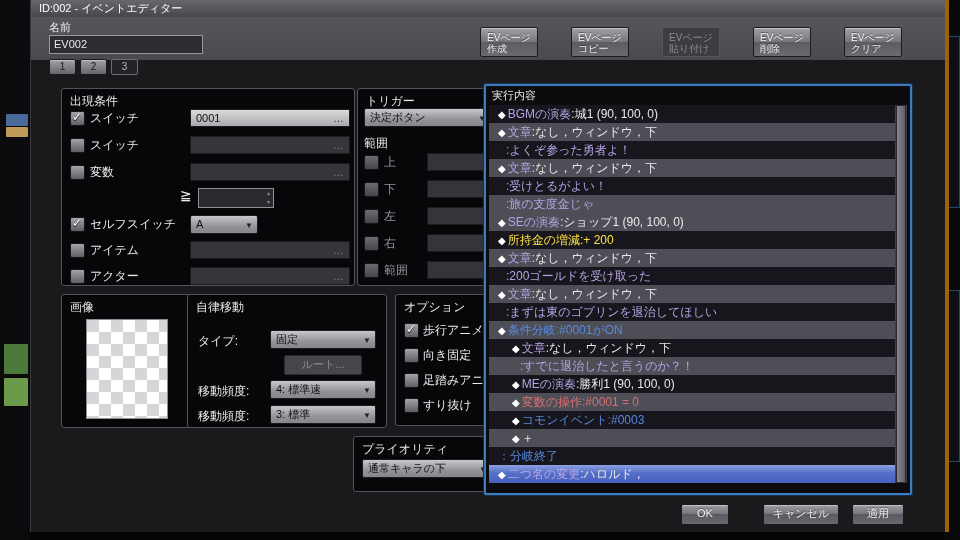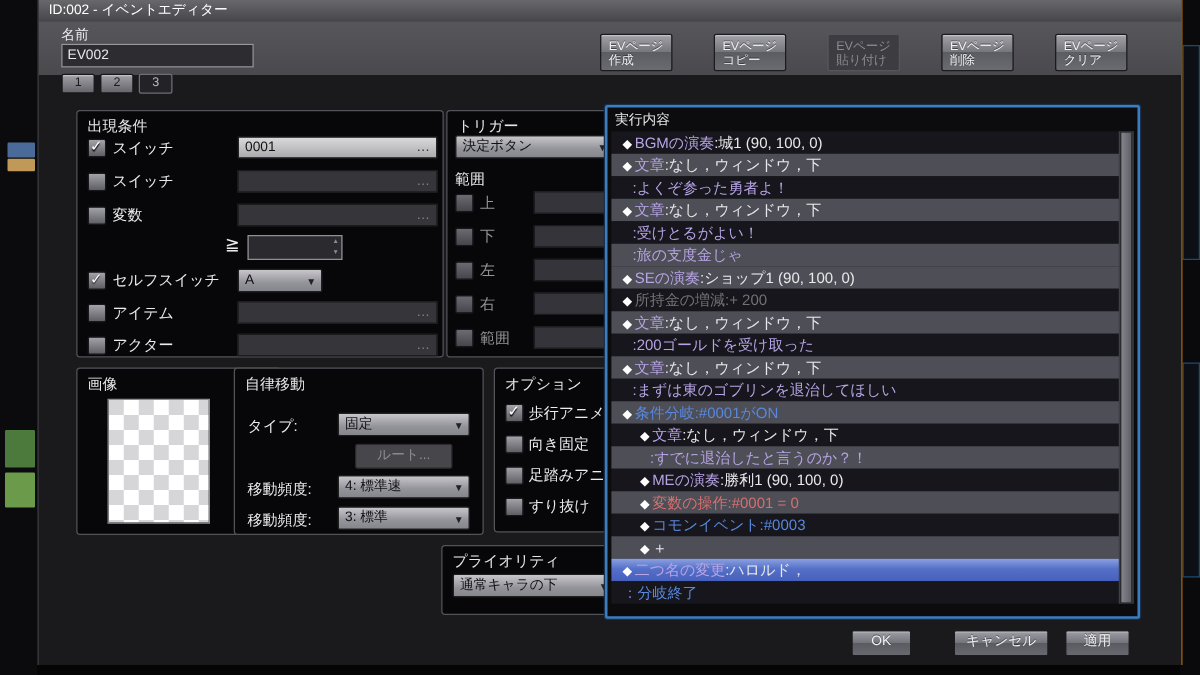--- a/index.html
+++ b/index.html
@@ -5,21 +5,21 @@
   html,body{margin:0;padding:0;background:#070708;width:960px;height:540px;overflow:hidden;
     font-family:"Liberation Sans","DejaVu Sans",sans-serif;-webkit-font-smoothing:antialiased;}
   .abs{position:absolute;}
   
   #bgleft{left:0;top:0;width:30px;height:540px;background:#0b0b0d;}
   .bgbit{position:absolute;border-radius:1px;}
   #bgright{left:944px;top:0;width:16px;height:540px;background:#0a0a0c;}
   .bgpanel{position:absolute;border:1px solid #1e4a6e;background:#0c1016;}
   #bgbottom{left:30px;top:532px;width:914px;height:8px;background:#050506;}
   
-  #dialog{left:30px;top:0;width:914px;height:532px;background:#1a1a1d;border-left:1px solid #3a3a3e;border-right:1px solid #a16207;}
+  #dialog{left:30px;top:0;width:914px;height:532px;background:#1a1a1d;border-left:1px solid #3a3a3e;border-right:4px solid #a16207;}
   #titlebar{left:0;top:0;width:914px;height:17px;background:linear-gradient(#68686c,#47474b);
     color:#fff;font-size:11px;line-height:17px;padding-left:8px;box-sizing:border-box;}
   #topband{left:0;top:17px;width:914px;height:43px;background:linear-gradient(#57575b,#4a4a4e);}
   .lbl{color:#ececee;font-size:12px;white-space:nowrap;}
   .lbl.dim{color:#94949a;}
   #namelbl{left:18px;top:20px;font-size:11px;}
   #namefield{left:18px;top:35px;width:148px;height:17px;background:#2d2d31;border:1px solid #97979c;
     color:#e9e9eb;font-size:11px;line-height:17px;padding-left:4px;}
   #tabs{left:18px;top:59px;display:flex;gap:4px;}
   .tab{width:25px;height:14px;font-size:10px;text-align:center;line-height:14px;border-radius:2px;
@@ -269,34 +269,34 @@
   <div class="abs" id="cmdpanel" style="left:453px;">
     <div id="cmdtitle">実行内容</div>
     <div id="cmdlist">
         <div class="crow d" style="padding-left: 9px;"><span class="dia">◆</span><span style="color: rgb(183, 164, 228);">BGMの演奏</span><span style="color: rgb(233, 233, 235);">:城1 (90, 100, 0)</span></div>
         <div class="crow g" style="padding-left: 9px;"><span class="dia">◆</span><span style="color: rgb(183, 164, 228);">文章</span><span style="color: rgb(233, 233, 235);">:なし，ウィンドウ，下</span></div>
         <div class="crow d" style="padding-left: 17px;"><span style="color: rgb(183, 164, 228);">:よくぞ参った勇者よ！</span></div>
         <div class="crow g" style="padding-left: 9px;"><span class="dia">◆</span><span style="color: rgb(183, 164, 228);">文章</span><span style="color: rgb(233, 233, 235);">:なし，ウィンドウ，下</span></div>
         <div class="crow d" style="padding-left: 17px;"><span style="color: rgb(183, 164, 228);">:受けとるがよい！</span></div>
         <div class="crow g" style="padding-left: 17px;"><span style="color: rgb(183, 164, 228);">:旅の支度金じゃ</span></div>
         <div class="crow g" style="padding-left: 9px;"><span class="dia">◆</span><span style="color: rgb(183, 164, 228);">SEの演奏</span><span style="color: rgb(233, 233, 235);">:ショップ1 (90, 100, 0)</span></div>
-        <div class="crow d" style="padding-left: 9px;"><span class="dia">◆</span><span style="color: #737373;">所持金の増減:+ 200</span></div>
+        <div class="crow d" style="padding-left: 9px;"><span class="dia">◆</span><span style="color: #fde047;">所持金の増減:+ 200</span></div>
         <div class="crow g" style="padding-left: 9px;"><span class="dia">◆</span><span style="color: rgb(183, 164, 228);">文章</span><span style="color: rgb(233, 233, 235);">:なし，ウィンドウ，下</span></div>
         <div class="crow d" style="padding-left: 17px;"><span style="color: rgb(183, 164, 228);">:200ゴールドを受け取った</span></div>
         <div class="crow g" style="padding-left: 9px;"><span class="dia">◆</span><span style="color: rgb(183, 164, 228);">文章</span><span style="color: rgb(233, 233, 235);">:なし，ウィンドウ，下</span></div>
         <div class="crow d" style="padding-left: 17px;"><span style="color: rgb(183, 164, 228);">:まずは東のゴブリンを退治してほしい</span></div>
         <div class="crow g" style="padding-left: 9px;"><span class="dia">◆</span><span style="color: rgb(89, 136, 220);">条件分岐:#0001がON</span></div>
         <div class="crow d" style="padding-left: 23px;"><span class="dia">◆</span><span style="color: rgb(183, 164, 228);">文章</span><span style="color: rgb(233, 233, 235);">:なし，ウィンドウ，下</span></div>
         <div class="crow g" style="padding-left: 31px;"><span style="color: rgb(183, 164, 228);">:すでに退治したと言うのか？！</span></div>
         <div class="crow d" style="padding-left: 23px;"><span class="dia">◆</span><span style="color: rgb(183, 164, 228);">MEの演奏</span><span style="color: rgb(233, 233, 235);">:勝利1 (90, 100, 0)</span></div>
         <div class="crow g" style="padding-left: 23px;"><span class="dia">◆</span><span style="color: rgb(214, 111, 111);">変数の操作:#0001 = 0</span></div>
         <div class="crow d" style="padding-left: 23px;"><span class="dia">◆</span><span style="color: rgb(89, 136, 220);">コモンイベント:#0003</span></div>
         <div class="crow g" style="padding-left: 23px;"><span class="dia">◆</span><span style="color: rgb(233, 233, 235);">＋</span></div>
+        <div class="crow d" style="padding-left: 9px;"><span style="color: rgb(89, 136, 220);">：分岐終了</span></div>
         <div class="crow sel" style="padding-left: 9px;"><span class="dia">◆</span><span style="color: rgb(183, 164, 228);">二つ名の変更</span><span style="color: rgb(233, 233, 235);">:ハロルド，</span></div>
-        <div class="crow d" style="padding-left: 9px;"><span style="color: rgb(89, 136, 220);">：分岐終了</span></div>
       </div>
     <div id="cmdscroll">
       <div id="cmdthumb"></div>
     </div>
   </div>
 
   <div class="gbtn footbtn" style="left:650px;width:46px;">
     <span>OK</span>
   </div>
   <div class="gbtn footbtn" style="left:732px;width:74px;">

